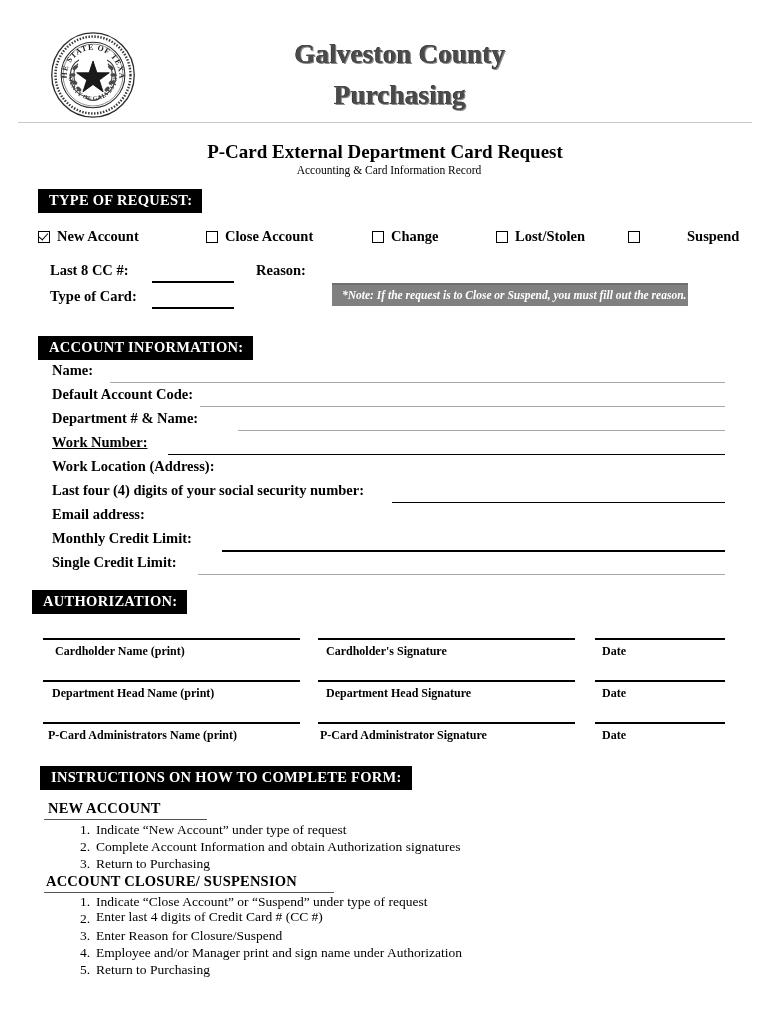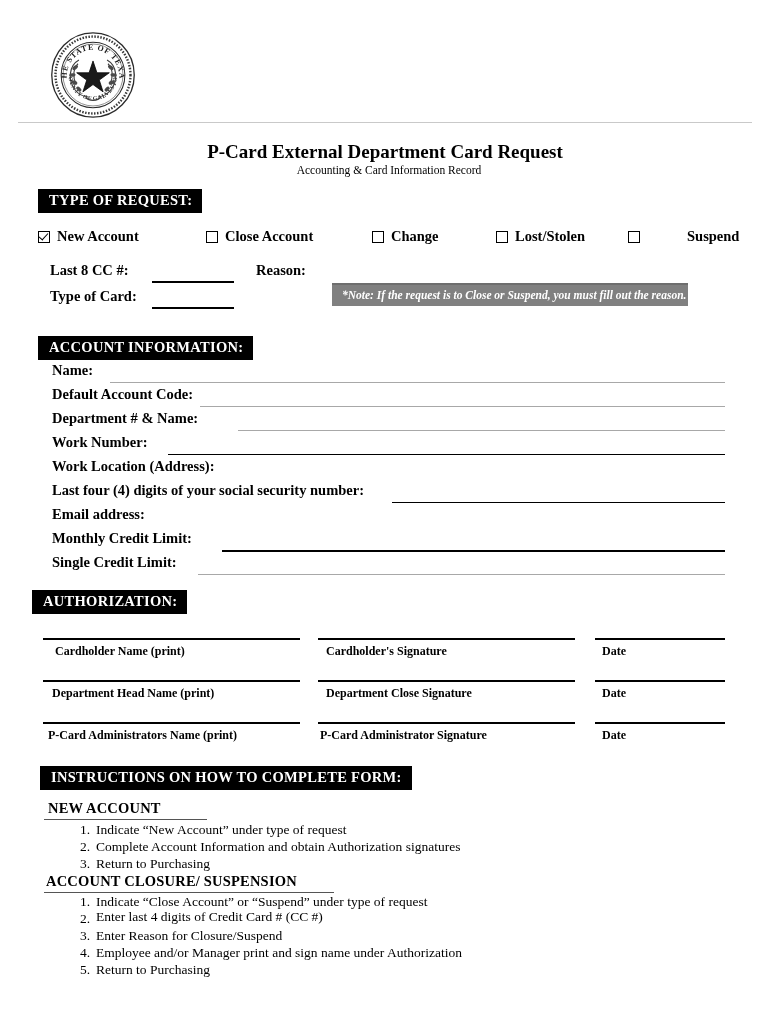--- a/index.html
+++ b/index.html
@@ -182,20 +182,24 @@
         <ellipse cx="69" cy="40" rx="3.4" ry="1.9" transform="rotate(38 69 40)"></ellipse>
         <ellipse cx="72" cy="48" rx="3.4" ry="1.9" transform="rotate(8 72 48)"></ellipse>
         <ellipse cx="70" cy="56" rx="3.4" ry="1.9" transform="rotate(-22 70 56)"></ellipse>
         <ellipse cx="65" cy="63" rx="3.2" ry="1.8" transform="rotate(-42 65 63)"></ellipse>
       </g>
       <polygon points="50,33 54.2,45.6 67.4,45.6 56.7,53.4 60.8,66 50,58.2 39.2,66 43.3,53.4 32.6,45.6 45.8,45.6" fill="#1a1a1a" stroke="#000" stroke-width="0.8"></polygon>
       <path d="M42 72 C46 76 54 76 58 72" fill="none" stroke="#3d3d3d" stroke-width="1.2"></path>
     </svg>
   </div>
 
+  <div class="org-title">
+    <span>Galveston County</span>
+    <span class="org-line2">Purchasing</span>
+  </div>
 
   <div class="header-rule"></div>
 </div>
 
 <div class="doc-title">P-Card External Department Card Request</div>
 <div class="doc-subtitle">Accounting &amp; Card Information Record</div>
 
 <div class="bar" style="left:38px; top:189px;">TYPE OF REQUEST:</div>
 
 <div class="cbrow">
@@ -235,21 +239,21 @@
 
 <div class="lbl" style="left:52px; top:362px;">Name:</div>
 <div class="rule grey" style="left:110px; top:382px; width:615px;"></div>
 
 <div class="lbl" style="left:52px; top:386px;">Default Account Code:</div>
 <div class="rule grey" style="left:200px; top:406px; width:525px;"></div>
 
 <div class="lbl" style="left:52px; top:410px;">Department # &amp; Name:</div>
 <div class="rule grey" style="left:238px; top:430px; width:487px;"></div>
 
-<div class="lbl" style="left:52px; top:434px;">Work Number:</div>
+<div class="lbl" style="left:52px; top:434px;text-decoration:underline;">Work Number:</div>
 <div class="rule thin" style="left:168px; top:454px; width:557px;"></div>
 
 <div class="lbl" style="left:52px; top:458px;">Work Location (Address):</div>
 
 <div class="lbl" style="left:52px; top:482px;">Last four (4) digits of your social security number:</div>
 <div class="rule thin" style="left:392px; top:502px; width:333px;"></div>
 
 <div class="lbl" style="left:52px; top:506px;">Email address:</div>
 
 <div class="lbl" style="left:52px; top:530px;">Monthly Credit Limit:</div>
@@ -263,21 +267,21 @@
 <div class="rule med" style="left:43px; top:638px; width:257px;"></div>
 <div class="auth-label" style="left:55px; top:644px;">Cardholder Name (print)</div>
 <div class="rule med" style="left:318px; top:638px; width:257px;"></div>
 <div class="auth-label" style="left:326px; top:644px;">Cardholder's Signature</div>
 <div class="rule med" style="left:595px; top:638px; width:130px;"></div>
 <div class="auth-label" style="left:602px; top:644px;">Date</div>
 
 <div class="rule med" style="left:43px; top:680px; width:257px;"></div>
 <div class="auth-label" style="left:52px; top:686px;">Department Head Name (print)</div>
 <div class="rule med" style="left:318px; top:680px; width:257px;"></div>
-<div class="auth-label" style="left:326px; top:686px;">Department Close Signature</div>
+<div class="auth-label" style="left:326px; top:686px;">Department Head Signature</div>
 <div class="rule med" style="left:595px; top:680px; width:130px;"></div>
 <div class="auth-label" style="left:602px; top:686px;">Date</div>
 
 <div class="rule med" style="left:43px; top:722px; width:257px;"></div>
 <div class="auth-label" style="left:48px; top:728px;">P-Card Administrators Name (print)</div>
 <div class="rule med" style="left:318px; top:722px; width:257px;"></div>
 <div class="auth-label" style="left:320px; top:728px;">P-Card Administrator Signature</div>
 <div class="rule med" style="left:595px; top:722px; width:130px;"></div>
 <div class="auth-label" style="left:602px; top:728px;">Date</div>
 

